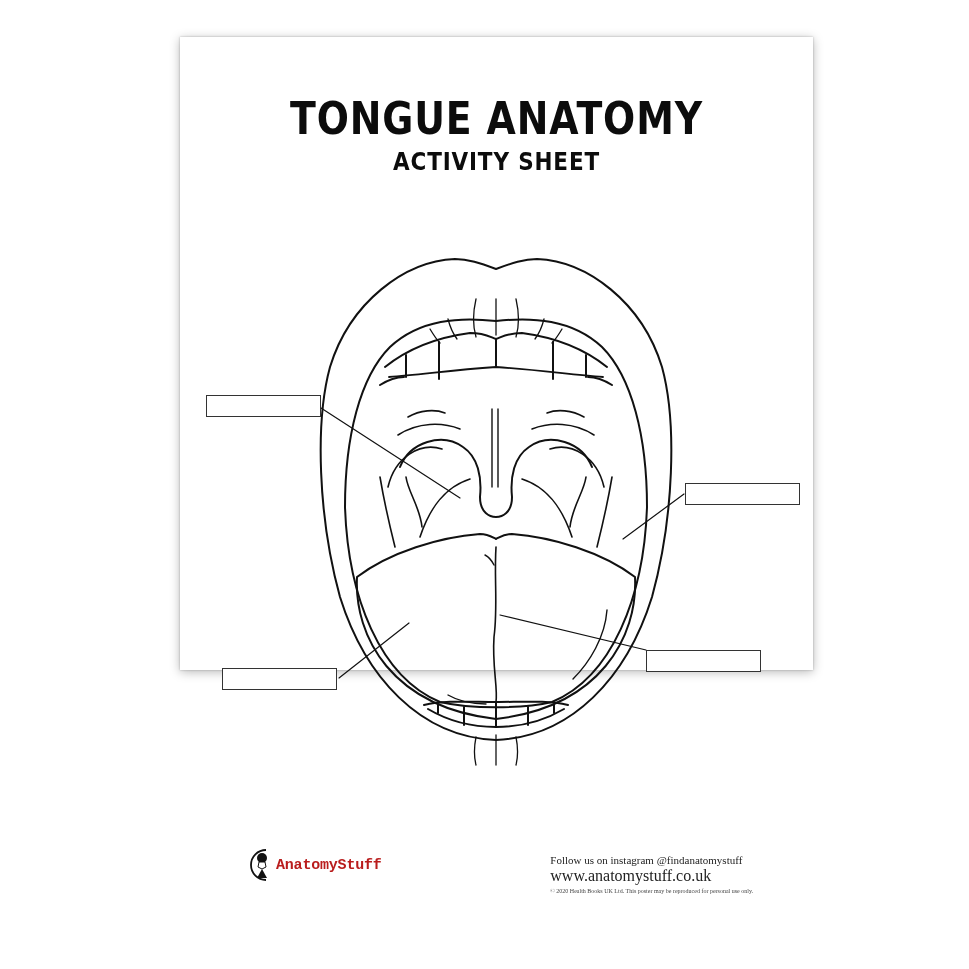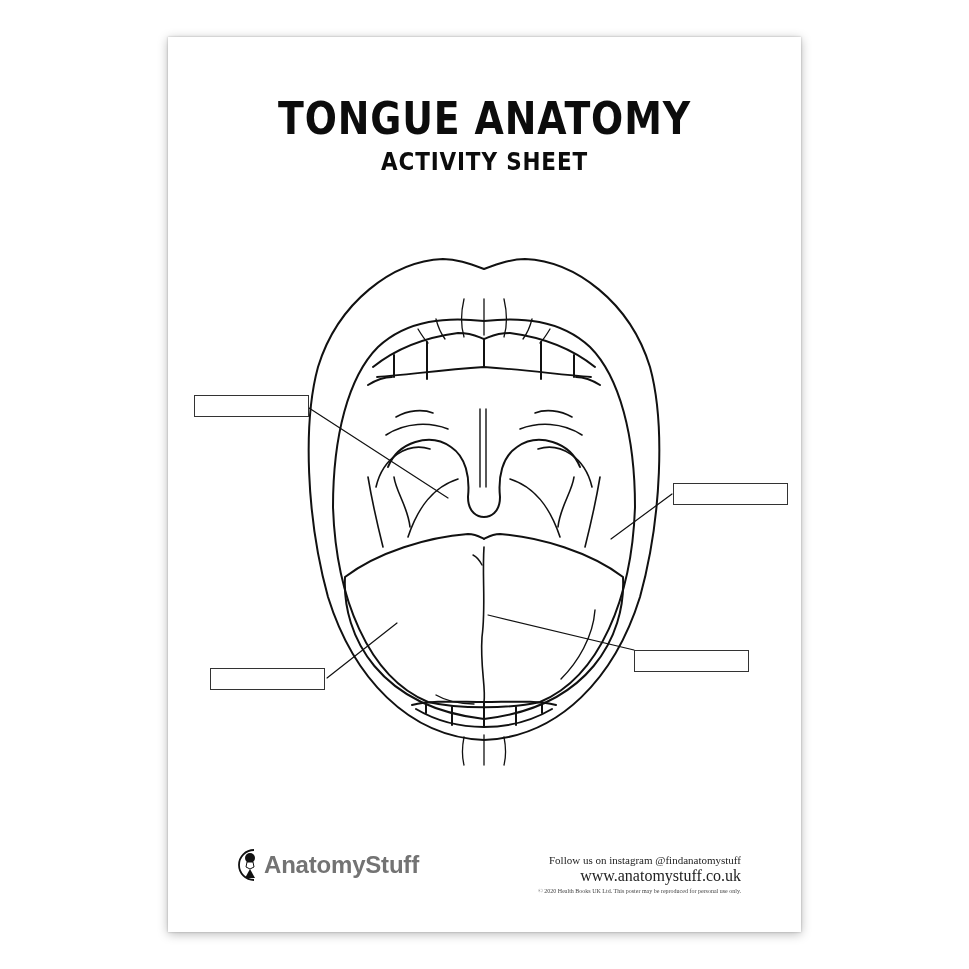--- a/index.html
+++ b/index.html
@@ -1,28 +1,28 @@
 <!DOCTYPE html>
 <html><head>
 <meta charset="utf-8">
 <style>
   html, body { margin:0; padding:0; }
   body { width:969px; height:969px; background:#ffffff; position:relative; overflow:hidden; font-family:"DejaVu Sans", sans-serif; }
-  .sheet { position:absolute; left:168px; top:37px; width:633px; height:895px; background:#ffffff;
+  .sheet { position:absolute; left:180px; top:37px; width:633px; height:633px; background:#ffffff;
            box-shadow: 0 2px 10px rgba(0,0,0,0.28), 0 0 2px rgba(0,0,0,0.25); }
   .title { position:absolute; left:0; width:100%; text-align:center; top:56px; font-family:"DejaVu Sans", sans-serif; font-weight:bold;
            font-size:44px; letter-spacing:1px; color:#0c0c0c; transform:scaleX(0.86); transform-origin:center; }
   .subtitle { position:absolute; left:0; width:100%; text-align:center; top:110px; font-family:"DejaVu Sans", sans-serif; font-weight:bold;
            font-size:25px; letter-spacing:1px; color:#0c0c0c; transform:scaleX(0.86); transform-origin:center; }
   .diagram { position:absolute; left:0; top:0; width:633px; height:895px; }
   .label-box { position:absolute; width:115px; height:22px; border:1.5px solid #333; background:#fff; box-sizing:border-box; }
   .logo { position:absolute; left:64px; top:808px; height:40px; display:flex; align-items:center; }
   .logo-mark { width:36px; height:36px; }
-  .logo-text { font-family:Liberation Sans, sans-serif; font-weight:bold; font-size:24px; color:#737373; margin-left:-4px; letter-spacing:-0.2px; }
-  .footer-right { position:absolute; right:60px; top:815px; text-align:right; font-family:"Liberation Serif", serif; color:#222; }
+  .logo-text { font-family:Liberation Mono, monospace; font-weight:bold; font-size:15px; color:#b91c1c; margin-left:-4px; letter-spacing:-0.2px; }
+  .footer-right { position:absolute; right:60px; top:815px; text-align:left; font-family:"Liberation Serif", serif; color:#222; }
   .footer-line1 { font-size:11px; line-height:16px; }
   .footer-line2 { font-size:16px; line-height:16px; }
   .footer-copy { font-size:6px; line-height:14px; color:#444; }
 </style>
 </head>
 <body>
 
 <div class="sheet">
 
   <div class="title">TONGUE ANATOMY</div>

